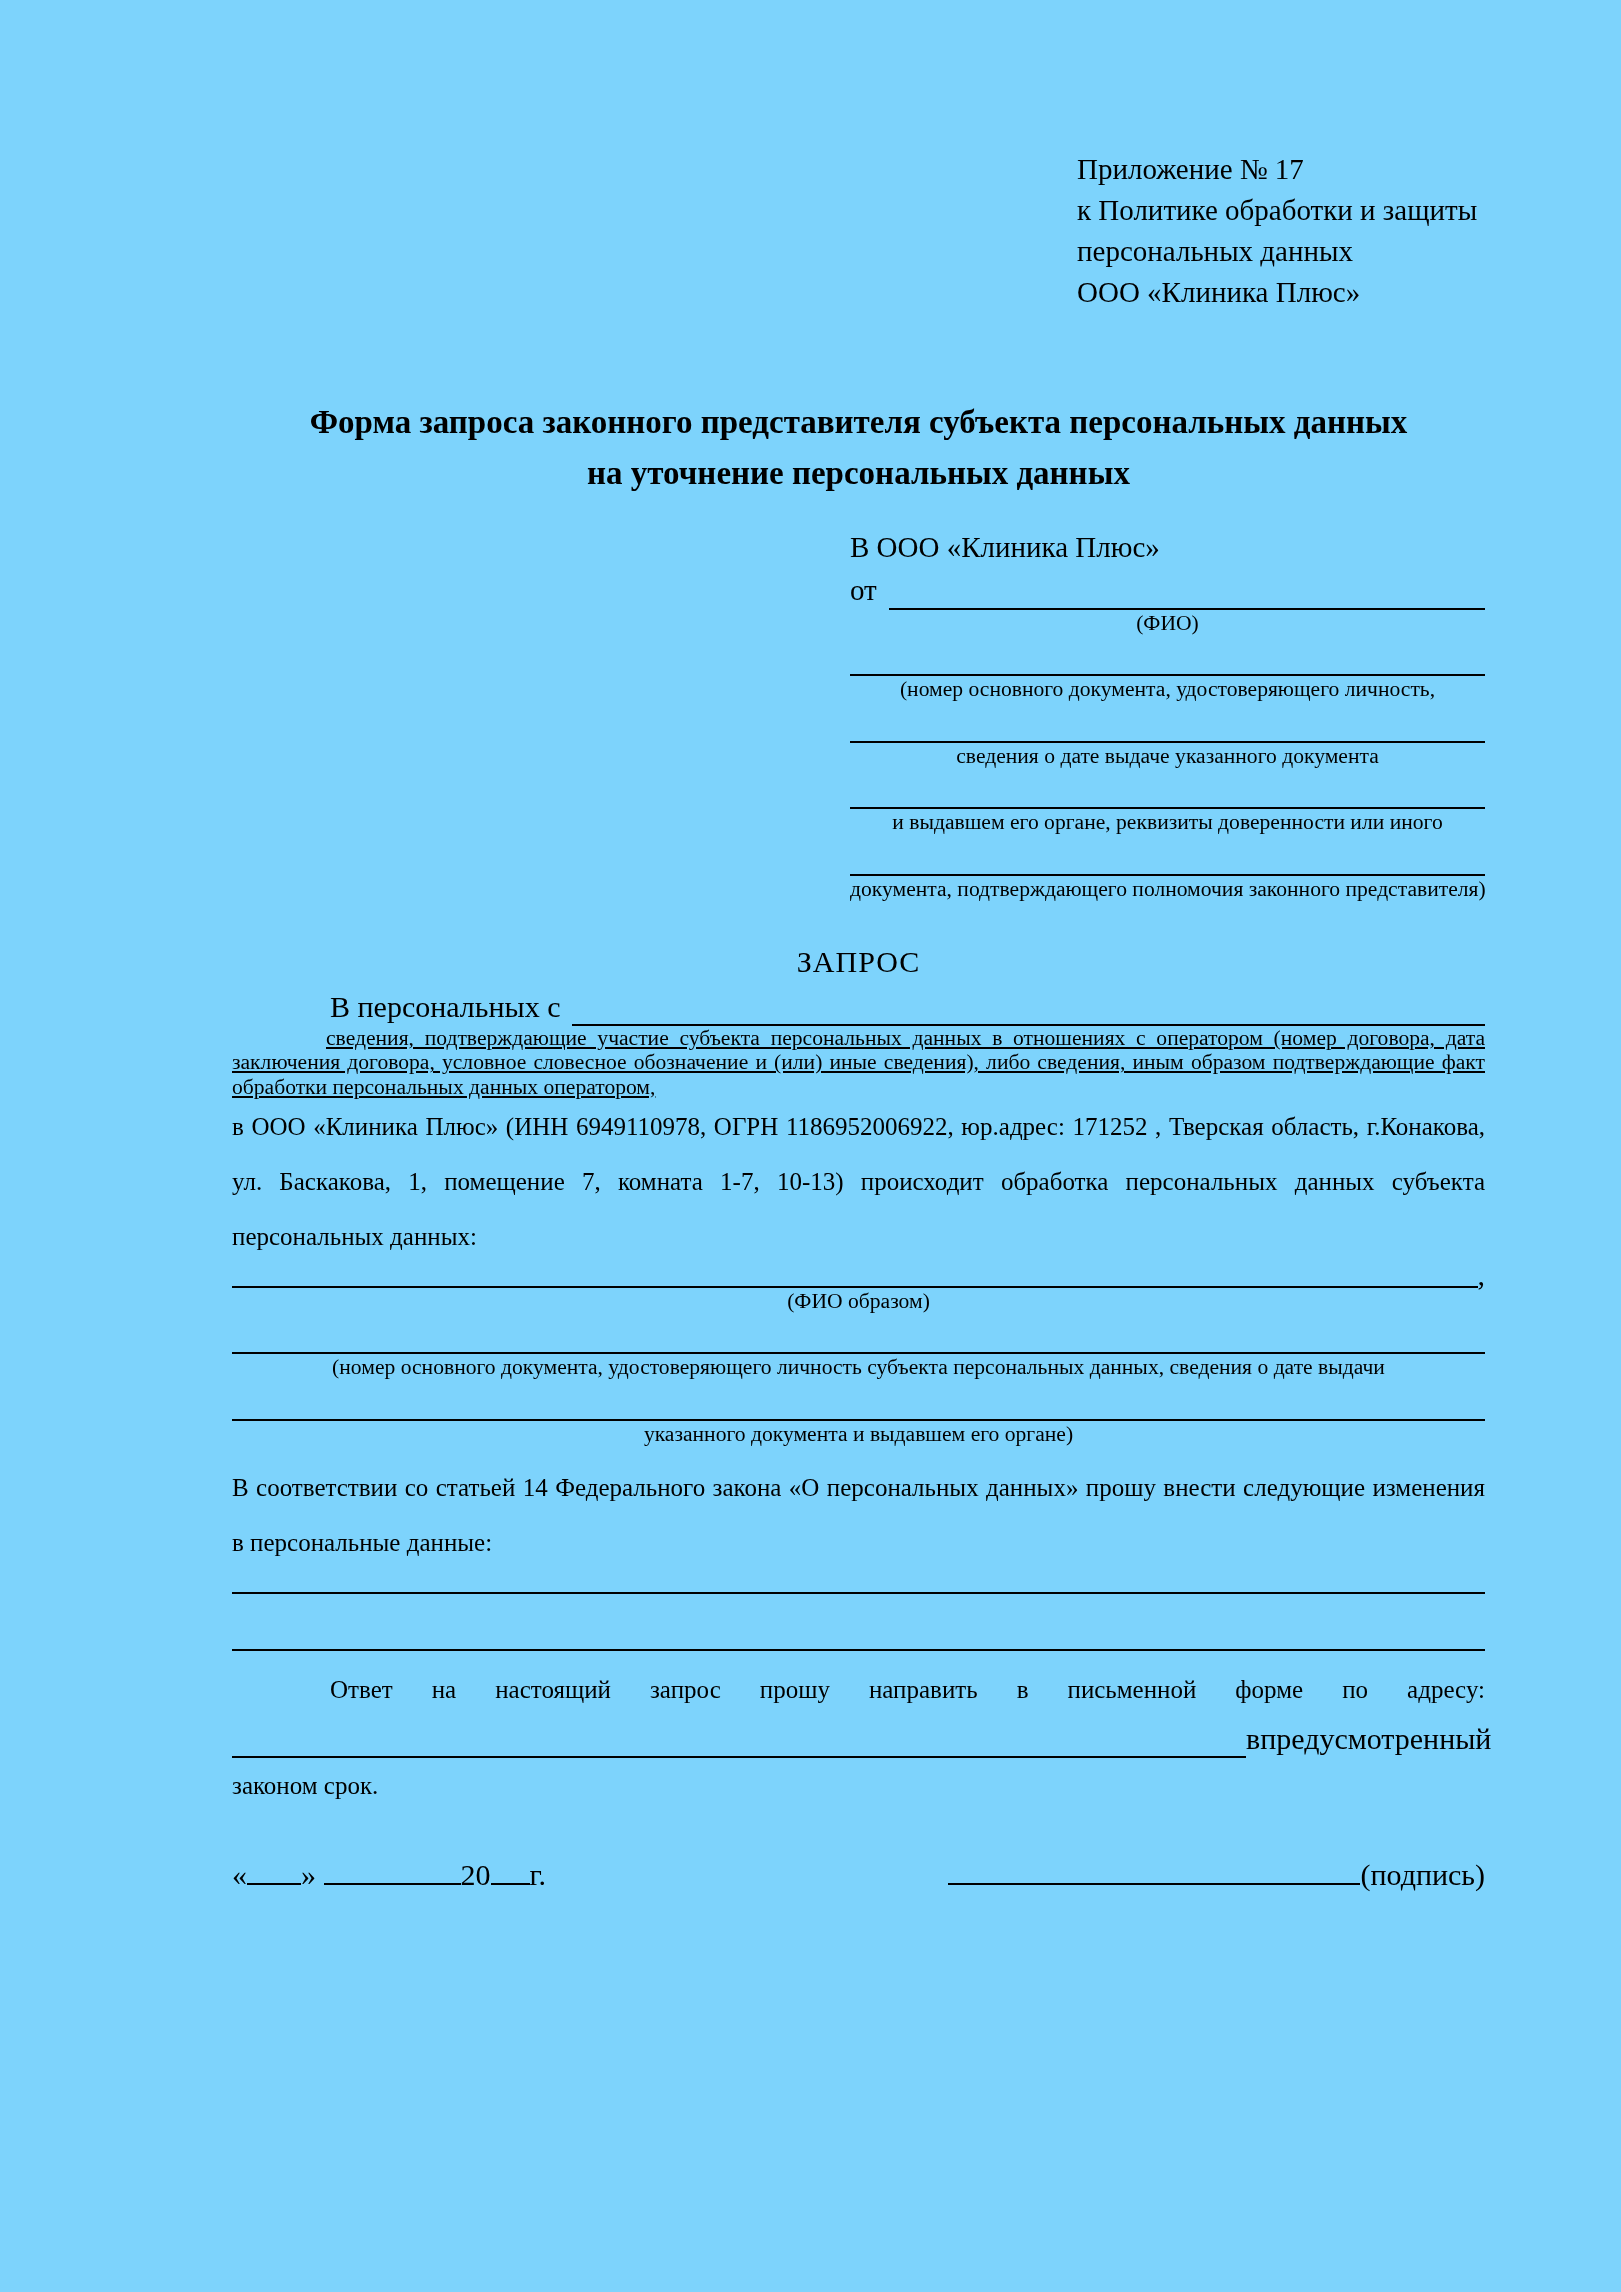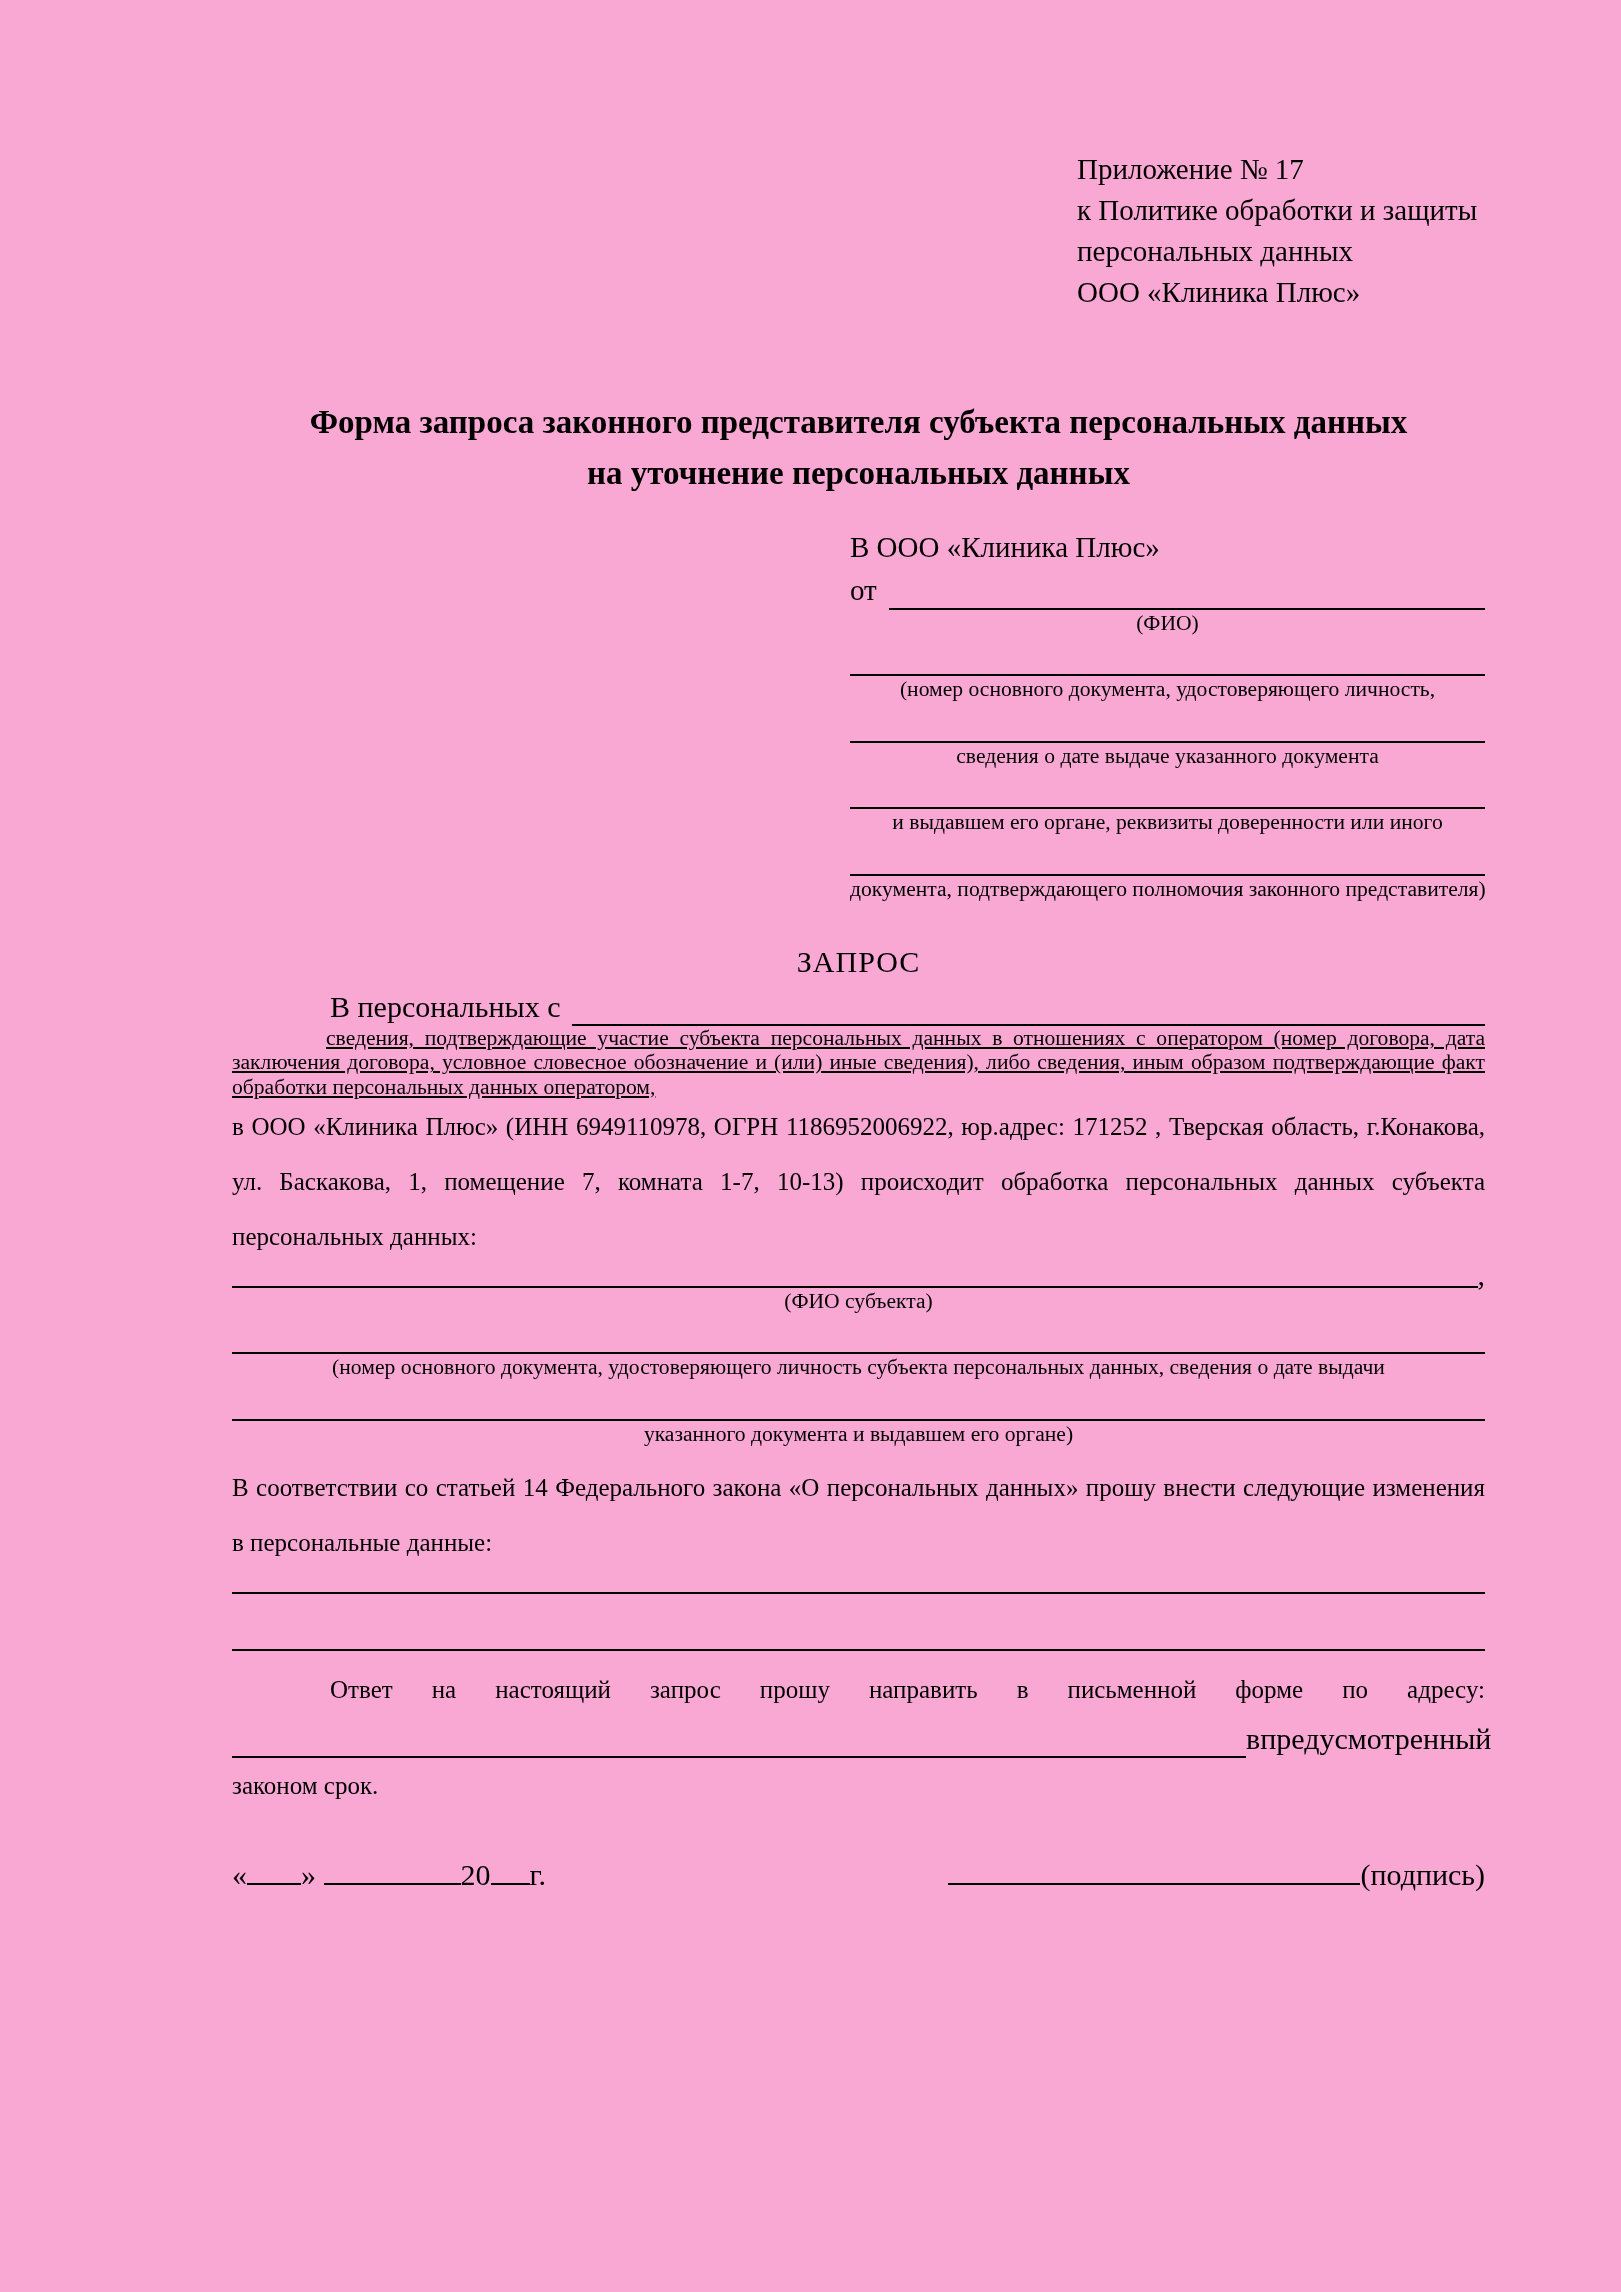--- a/index.html
+++ b/index.html
@@ -1,17 +1,17 @@
 <!DOCTYPE html>
 <html><head>
 <meta charset="utf-8">
 <style>
   html,body{margin:0;padding:0;background:#ffffff;}
   .page{
-    width:1621px;height:2293px;background:#f9a8d4;color:#000;
+    width:1621px;height:2293px;background:#7dd3fc;color:#000;
     font-family:"Liberation Serif","DejaVu Serif",serif;
     position:relative;overflow:hidden;
   }
   .content{padding:149px 136px 0 232px;}
 
   
   .appendix{margin-left:845px;font-size:29px;line-height:41px;white-space:nowrap;}
 
   
   .title{margin-top:84px;font-size:33px;line-height:51px;font-weight:bold;text-align:center;}
@@ -88,21 +88,21 @@
       <span class="fill"></span>
     </div>
     <div class="small-cap">сведения, подтверждающие участие субъекта персональных данных в отношениях с оператором (номер договора, дата заключения договора, условное словесное обозначение и (или) иные сведения), либо сведения, иным образом подтверждающие факт обработки персональных данных оператором,</div>
 
     <div class="par">в ООО «Клиника Плюс» (ИНН 6949110978, ОГРН 1186952006922, юр.адрес: 171252 , Тверская область, г.Конакова, ул. Баскакова, 1, помещение 7, комната 1-7, 10-13) происходит обработка персональных данных субъекта персональных данных:</div>
 
     <div class="blank-comma">
       <span class="fill nogap"></span>
       <span>,</span>
     </div>
-    <div class="cap">(ФИО субъекта)</div>
+    <div class="cap">(ФИО образом)</div>
     <div class="blank"></div>
     <div class="cap">(номер основного документа, удостоверяющего личность субъекта персональных данных, сведения о дате выдачи</div>
     <div class="blank"></div>
     <div class="cap">указанного документа и выдавшем его органе)</div>
 
     <div class="par law">В соответствии со статьей 14 Федерального закона «О персональных данных» прошу внести следующие изменения в персональные данные:</div>
 
     <div class="blank t1"></div>
     <div class="blank t2"></div>
 

